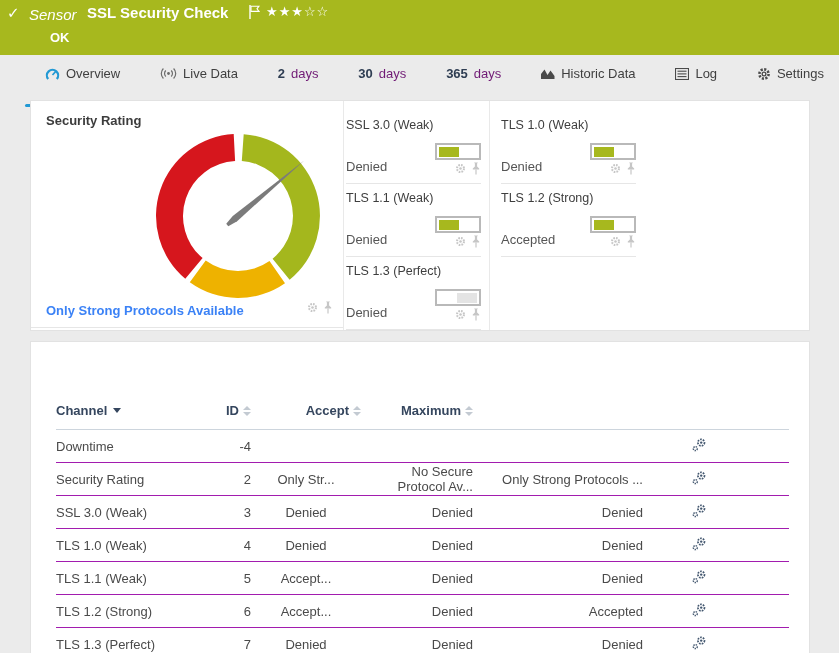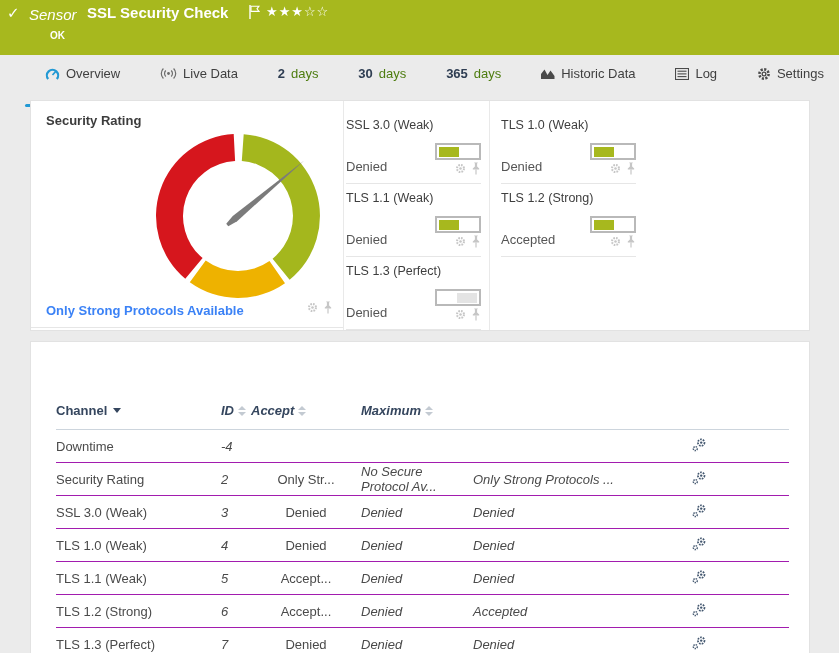--- a/index.html
+++ b/index.html
@@ -10,30 +10,30 @@
     font-size:13px; color:#4a4a4a;
   }
 
   
   .hdr { position:absolute; left:0; top:0; width:839px; height:55px; background:#a7b81e; color:#fff; }
   .hdr-check { position:absolute; left:7px; top:4px; font-family:"DejaVu Sans",sans-serif; font-size:15px; font-weight:bold; }
   .hdr-kind  { position:absolute; left:29px; top:6px; font-style:italic; font-size:15px; }
   .hdr-title { position:absolute; left:87px; top:4px; font-size:15px; font-weight:bold; }
   .hdr-flag  { position:absolute; left:249px; top:5px; width:11px; height:14px; }
   .hdr-stars { position:absolute; left:266px; top:4px; font-family:"DejaVu Sans",sans-serif; font-size:13px; letter-spacing:1px; }
-  .hdr-status{ position:absolute; left:50px; top:30px; font-size:10px; font-weight:bold; }
+  .hdr-status{ position:absolute; left:50px; top:30px; font-size:13px; font-weight:bold; }
 
   
   .tabs { position:absolute; left:30px; top:66px; width:800px; height:30px;
           display:flex; justify-content:space-between; align-items:flex-start;
           padding-left:15px; padding-right:6px; }
   .tab { position:relative; display:flex; align-items:center; gap:6px;
          padding-bottom:26px; color:#3f3f3f; cursor:pointer; white-space:nowrap; }
   .tab .num { font-weight:bold; color:#2e3d52; }
-  .tab .unit { color:#4d7c0f; }
+  .tab .unit { color:#701a75; }
   .tab.active::after { content:""; position:absolute; left:-20px; right:-4px; bottom:0;
          height:3px; background:#2299d4; border-radius:2px; }
   .ticon { display:inline-flex; align-items:center; }
 
   
   .panel { position:absolute; background:#fff; border:1px solid #e2e2e2; }
   .panel1 { left:30px; top:100px; width:780px; height:231px; }
   .panel2 { left:30px; top:341px; width:780px; height:340px; }
 
   
@@ -59,21 +59,21 @@
   .mini-blk.ind-right { right:2px; }
   .tile-value { position:absolute; left:0; top:48px; color:#555; }
   .tile-icons { position:absolute; right:0; top:51px; display:flex; gap:5px; }
 
   
   .tbl { margin:22px 20px 0 25px; }
   .tgrid { display:grid; grid-template-columns:165px 30px 110px 112px 170px 48px 26px 1fr; }
   .thead { align-items:end; height:66px; border-bottom:1px solid #cdd5dd;
            padding-bottom:11px; color:#35465e; font-weight:bold; }
   .trow { height:33px; align-items:center; border-bottom:1px solid #a21caf; }
-  .c-left{ text-align:left; } .c-right{ text-align:left;font-style:italic; } .c-center{ text-align:center; }
+  .c-left{ text-align:left; } .c-right{ text-align:right; } .c-center{ text-align:center; }
   .lastv-wrap { display:inline-block; width:58px; line-height:1.3; }
   .caret { display:inline-block; width:0; height:0; border-left:4px solid transparent;
            border-right:4px solid transparent; border-top:5px solid #35465e;
            margin-left:6px; vertical-align:2px; }
   .sort { display:inline-block; vertical-align:-1px; margin-left:4px; }
   .sort i { display:block; width:0; height:0; border-left:4px solid transparent; border-right:4px solid transparent; }
   .sort .up { border-bottom:4px solid #c3cad2; margin-bottom:2px; }
   .sort .dn { border-top:4px solid #c3cad2; }
   .edit-btn { display:inline-block; width:16px; height:16px; cursor:pointer; }
 </style>

